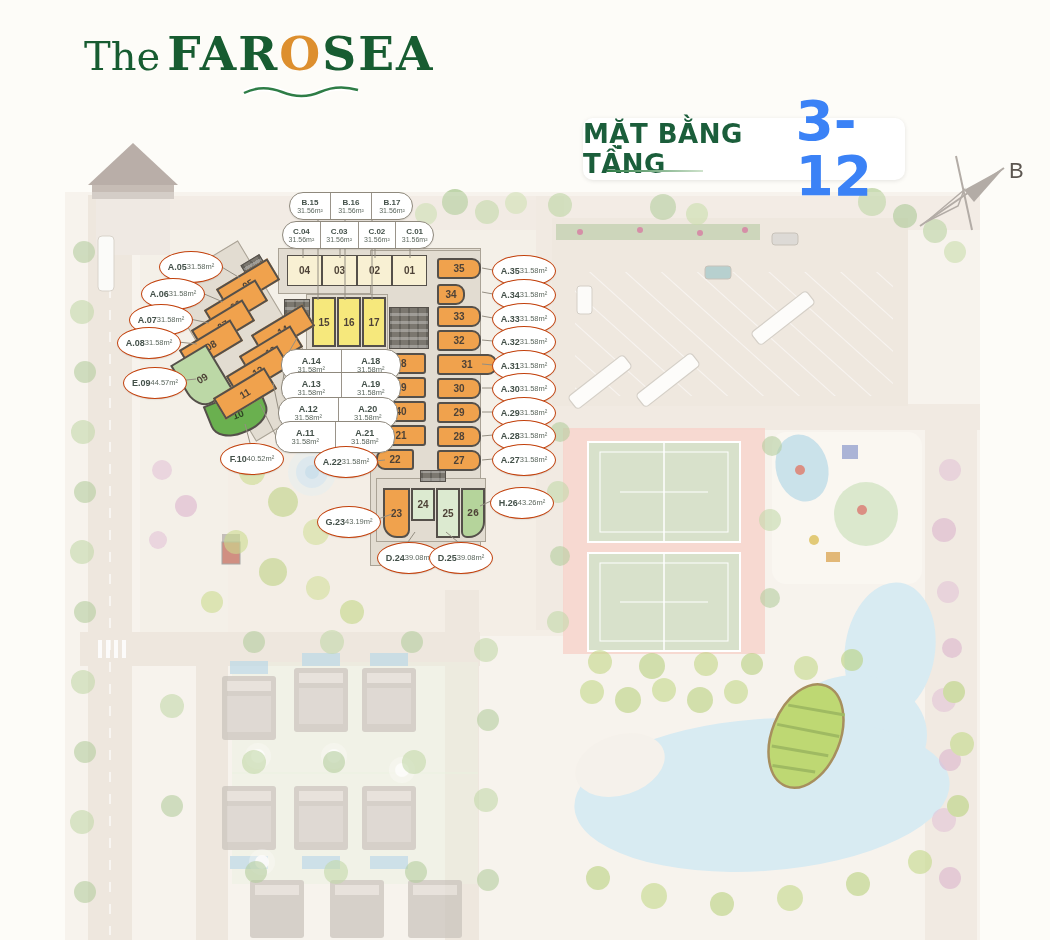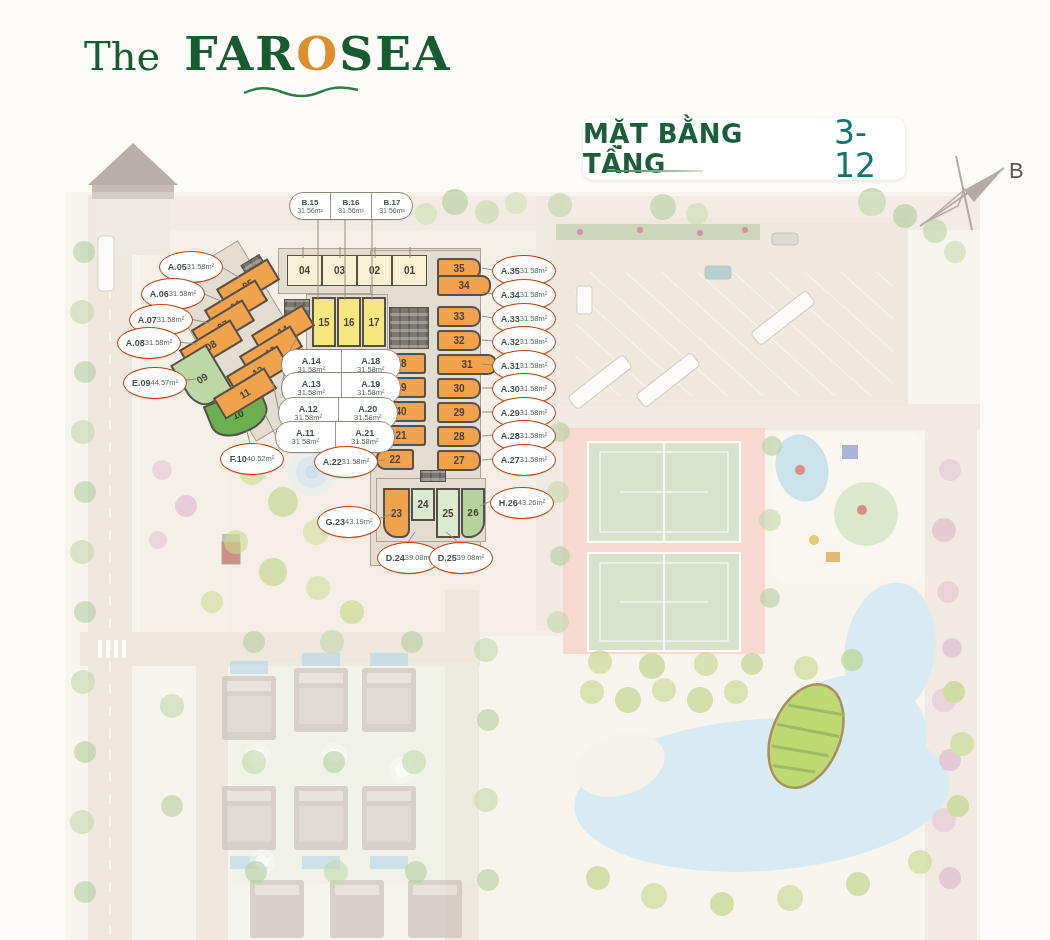--- a/index.html
+++ b/index.html
@@ -3,32 +3,32 @@
 <meta charset="utf-8">
 <style>
   html,body { margin:0; padding:0; background:#ffffff; }
   #stage { position:relative; width:1050px; height:940px; background:#fdfcf8;
            font-family:"Liberation Sans",sans-serif; overflow:hidden; }
   svg.layer { position:absolute; left:0; top:0; pointer-events:none; }
 
   
   .logo { position:absolute; left:84px; top:26px; z-index:6; color:#175c31;
           font-family:"DejaVu Serif",serif; display:flex; align-items:baseline; }
-  .logo .the { font-size:40px; margin-right:24px; }
+  .logo .the { font-size:40px; margin-right:7px; }
   .logo .brand { font-size:47px; font-weight:600; letter-spacing:2px; }
   .logo .o { color:#dd8f2e; }
   .logo-wave { position:absolute; left:158px; top:58px; }
 
   
   .title-box { position:absolute; left:583px; top:118px; width:322px; height:62px; z-index:6;
                background:#ffffff; border-radius:10px; box-shadow:0 1px 4px rgba(0,0,0,.10);
                display:flex; align-items:center; justify-content:center; gap:12px;
                font-family:"DejaVu Sans","Liberation Sans",sans-serif; }
   .title-label { font-size:26px; font-weight:700; color:#1b5e3b; letter-spacing:.5px; }
-  .title-floors { font-size:33px; color:#0f766e; line-height:1; }
+  .title-floors { font-size:55px; color:#3b82f6; line-height:1;font-weight:bold; }
   .title-underline { position:absolute; left:24px; bottom:8px; width:96px; height:2px;
                      background:linear-gradient(90deg,#2e7d46,#cfe3cc); }
 
   .compass { position:absolute; left:912px; top:148px; z-index:6; }
 
   
   .fp { position:absolute; background:#e2dcd1; border:1px solid #aaa396; box-sizing:border-box; z-index:1; }
   .core { position:absolute; background:#7b776f; border:1px solid #55504a; box-sizing:border-box; z-index:2;
           background-image:repeating-linear-gradient(0deg, rgba(255,255,255,.28) 0 3px, transparent 3px 8px),
                            repeating-linear-gradient(90deg, rgba(0,0,0,.18) 0 2px, transparent 2px 9px); }
@@ -359,21 +359,21 @@
   <div class="blk or rot" style="left:228px; top:359px; width:60px; height:25px">12</div>
   <div class="blk or rot" style="left:215px; top:381px; width:60px; height:25px">11</div>
 
   <div class="blk or rl" style="left:376px; top:353px; width:50px; height:21px">18</div>
   <div class="blk or rl" style="left:376px; top:377px; width:50px; height:21px">19</div>
   <div class="blk or rl" style="left:376px; top:401px; width:50px; height:21px">40</div>
   <div class="blk or rl" style="left:376px; top:425px; width:50px; height:21px">21</div>
   <div class="blk or rl" style="left:376px; top:449px; width:38px; height:21px">22</div>
 
   <div class="blk or rr" style="left:437px; top:258px; width:44px; height:21px">35</div>
-  <div class="blk or rr" style="left:437px; top:275px; width:54px; height:21px">34</div>
+  <div class="blk or rr" style="left:437px; top:284px; width:28px; height:21px">34</div>
   <div class="blk or rr" style="left:437px; top:306px; width:44px; height:21px">33</div>
   <div class="blk or rr" style="left:437px; top:330px; width:44px; height:21px">32</div>
   <div class="blk or rr" style="left:437px; top:354px; width:60px; height:21px">31</div>
   <div class="blk or rr" style="left:437px; top:378px; width:44px; height:21px">30</div>
   <div class="blk or rr" style="left:437px; top:402px; width:44px; height:21px">29</div>
   <div class="blk or rr" style="left:437px; top:426px; width:44px; height:21px">28</div>
   <div class="blk or rr" style="left:437px; top:450px; width:44px; height:21px">27</div>
 
   <div class="blk or" style="left:383px; top:488px; width:27px; height:50px; border-radius:0 0 8px 14px">23</div>
   <div class="blk pg" style="left:411px; top:488px; width:24px; height:33px">24</div>
@@ -427,20 +427,38 @@
       </div>
     <div class="cell">
         <span class="lid">B.16</span>
         <span class="lar">31.56m²</span>
       </div>
     <div class="cell">
         <span class="lid">B.17</span>
         <span class="lar">31.56m²</span>
       </div>
   </div>
+  <div class="multi small" style="left:282px; top:221px; width:150px; height:26px">
+    <div class="cell">
+        <span class="lid">C.04</span>
+        <span class="lar">31.56m²</span>
+      </div>
+    <div class="cell">
+        <span class="lid">C.03</span>
+        <span class="lar">31.56m²</span>
+      </div>
+    <div class="cell">
+        <span class="lid">C.02</span>
+        <span class="lar">31.56m²</span>
+      </div>
+    <div class="cell">
+        <span class="lid">C.01</span>
+        <span class="lar">31.56m²</span>
+      </div>
+  </div>
 
   <div class="lbl" style="left:159px; top:251px">
       <span class="lid">A.05</span>
       <span class="lar">31.58m²</span>
     </div>
   <div class="lbl" style="left:141px; top:278px">
       <span class="lid">A.06</span>
       <span class="lar">31.58m²</span>
     </div>
   <div class="lbl" style="left:129px; top:304px">

